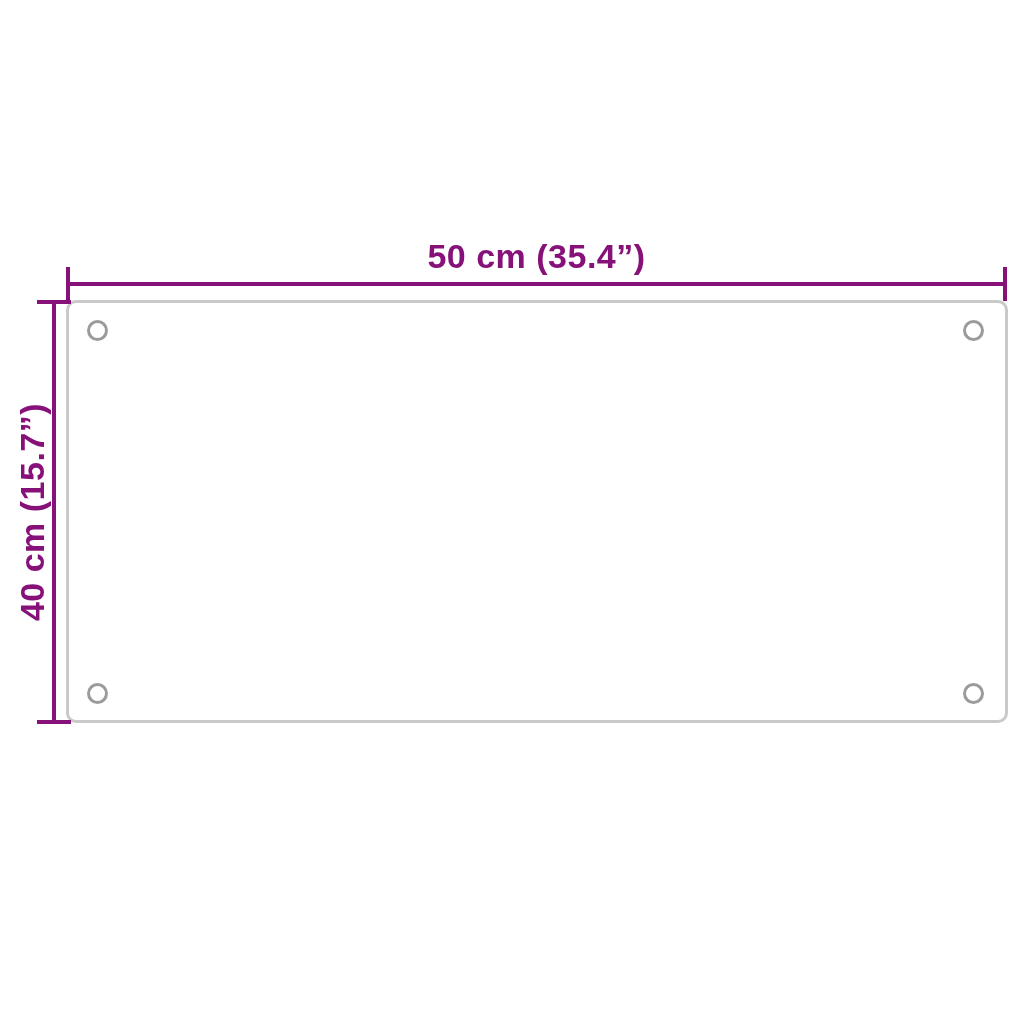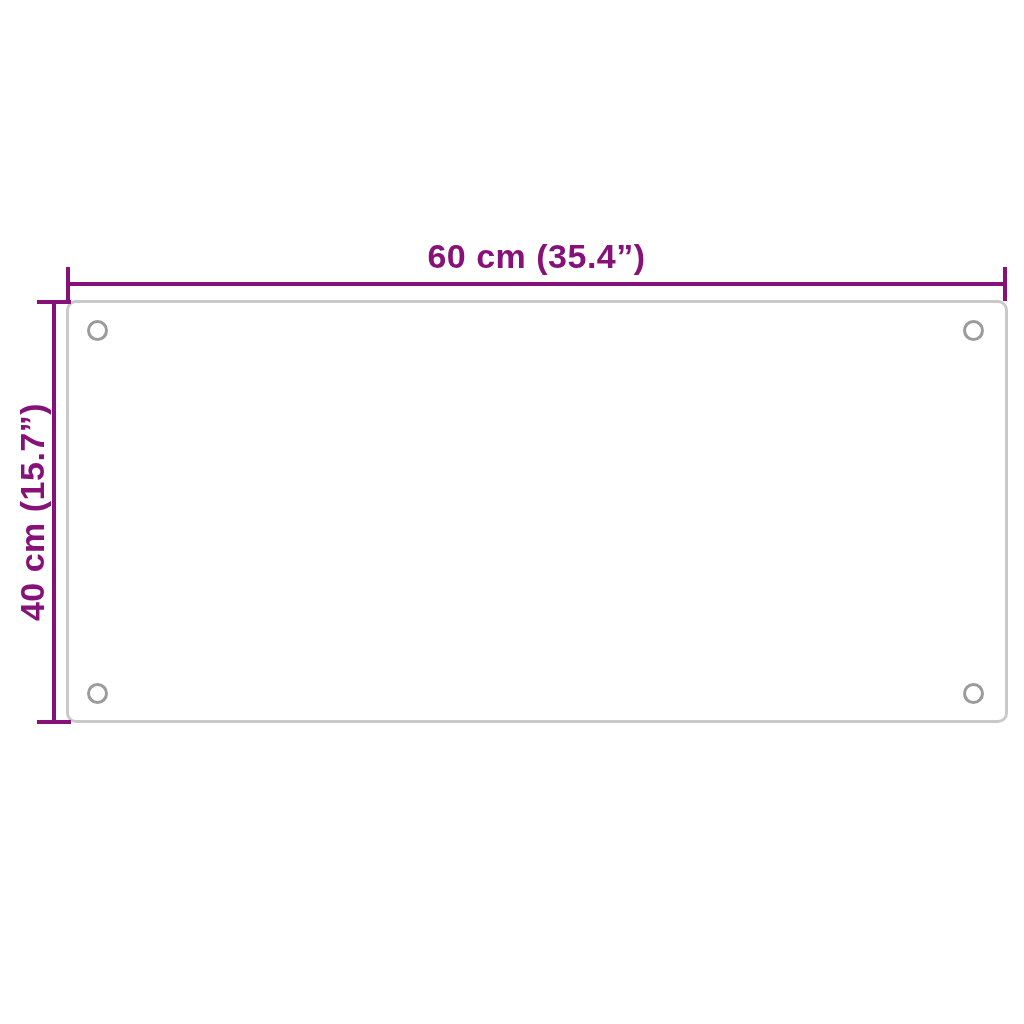--- a/index.html
+++ b/index.html
@@ -87,20 +87,20 @@
   <div class="panel"></div>
 
   <div class="hole tl"></div>
   <div class="hole tr"></div>
   <div class="hole bl"></div>
   <div class="hole br"></div>
 
   <div class="dim dim-h-line"></div>
   <div class="dim dim-h-tick left"></div>
   <div class="dim dim-h-tick right"></div>
-  <div class="dim-label width">60 cm (35.4”)</div>
+  <div class="dim-label width">50 cm (35.4”)</div>
 
   <div class="dim dim-v-line"></div>
   <div class="dim dim-v-tick top"></div>
   <div class="dim dim-v-tick bottom"></div>
   <div class="dim-label height">40 cm (15.7”)</div>
 
 </div>
 
 </body></html>

